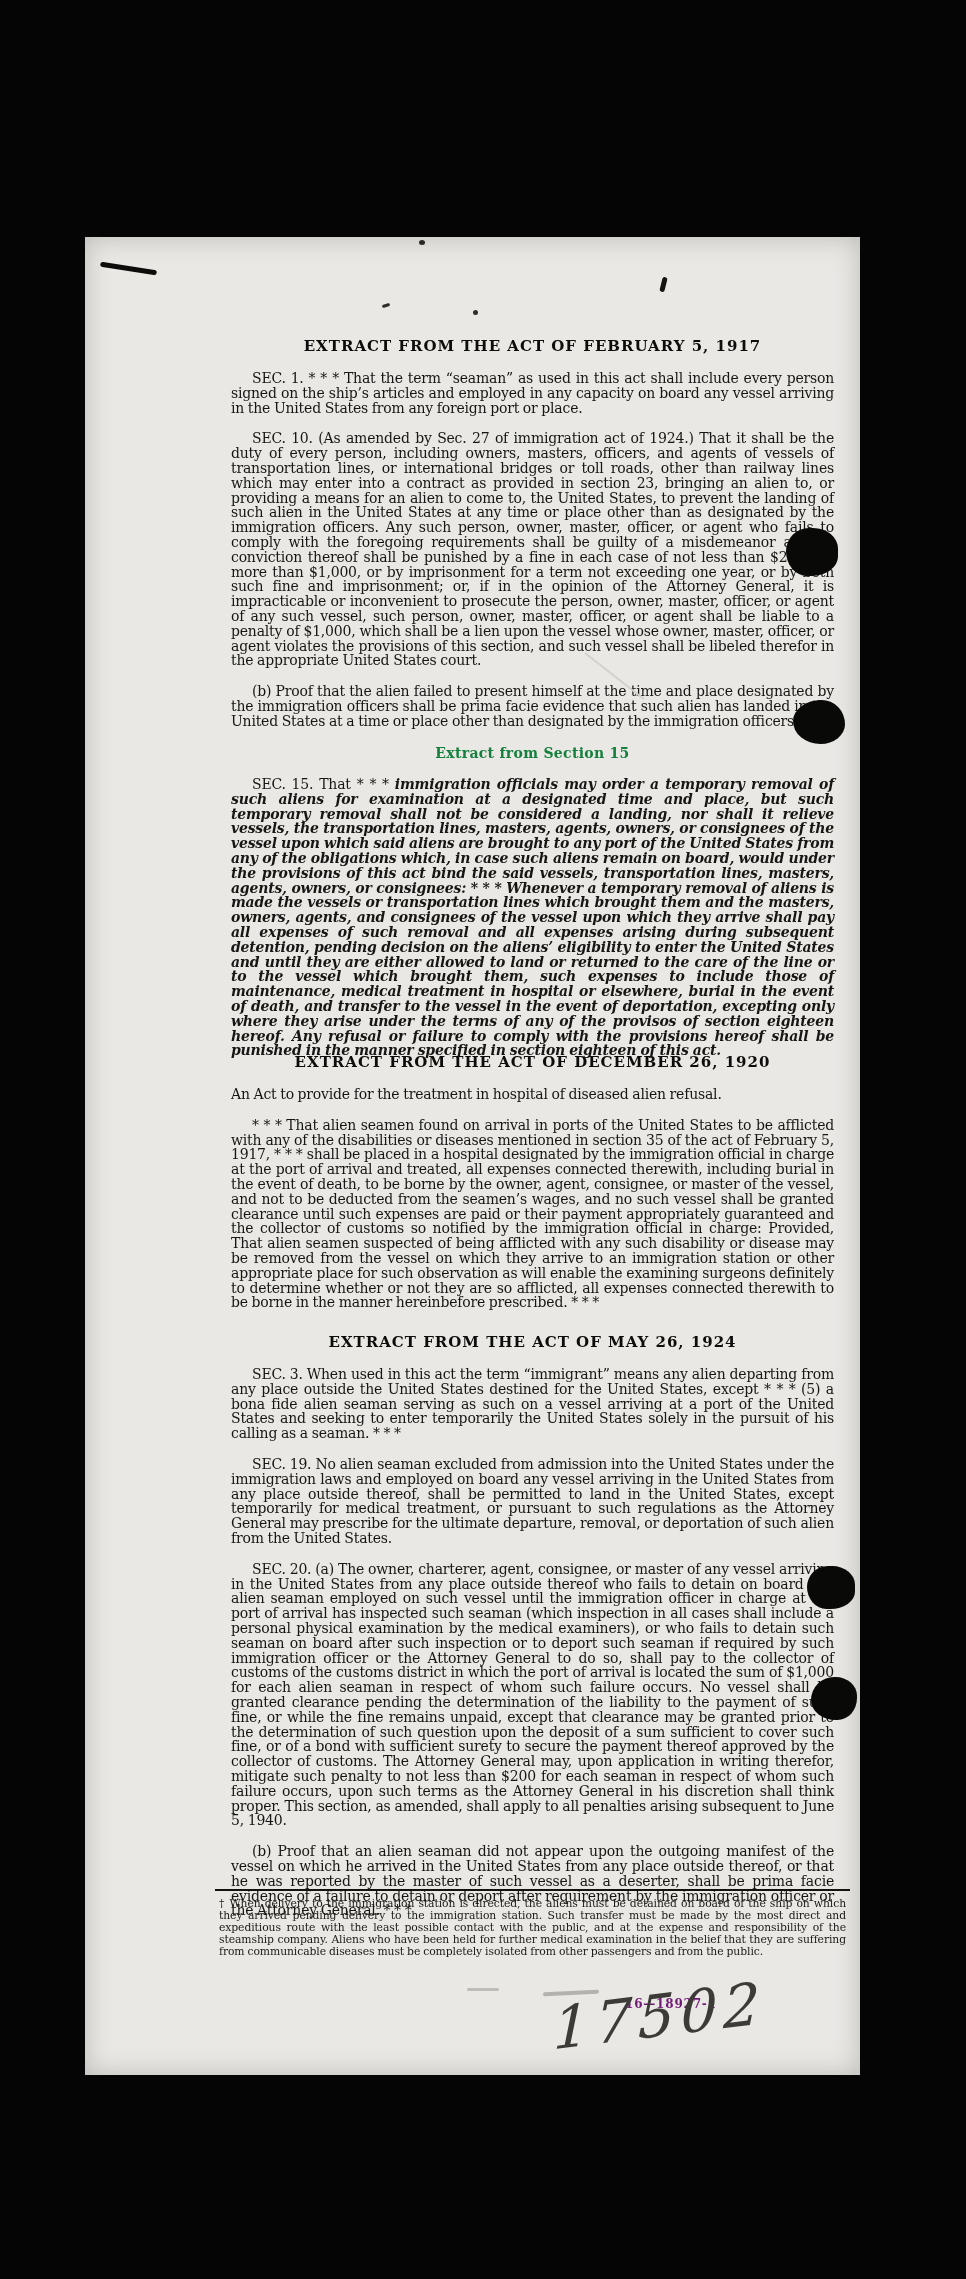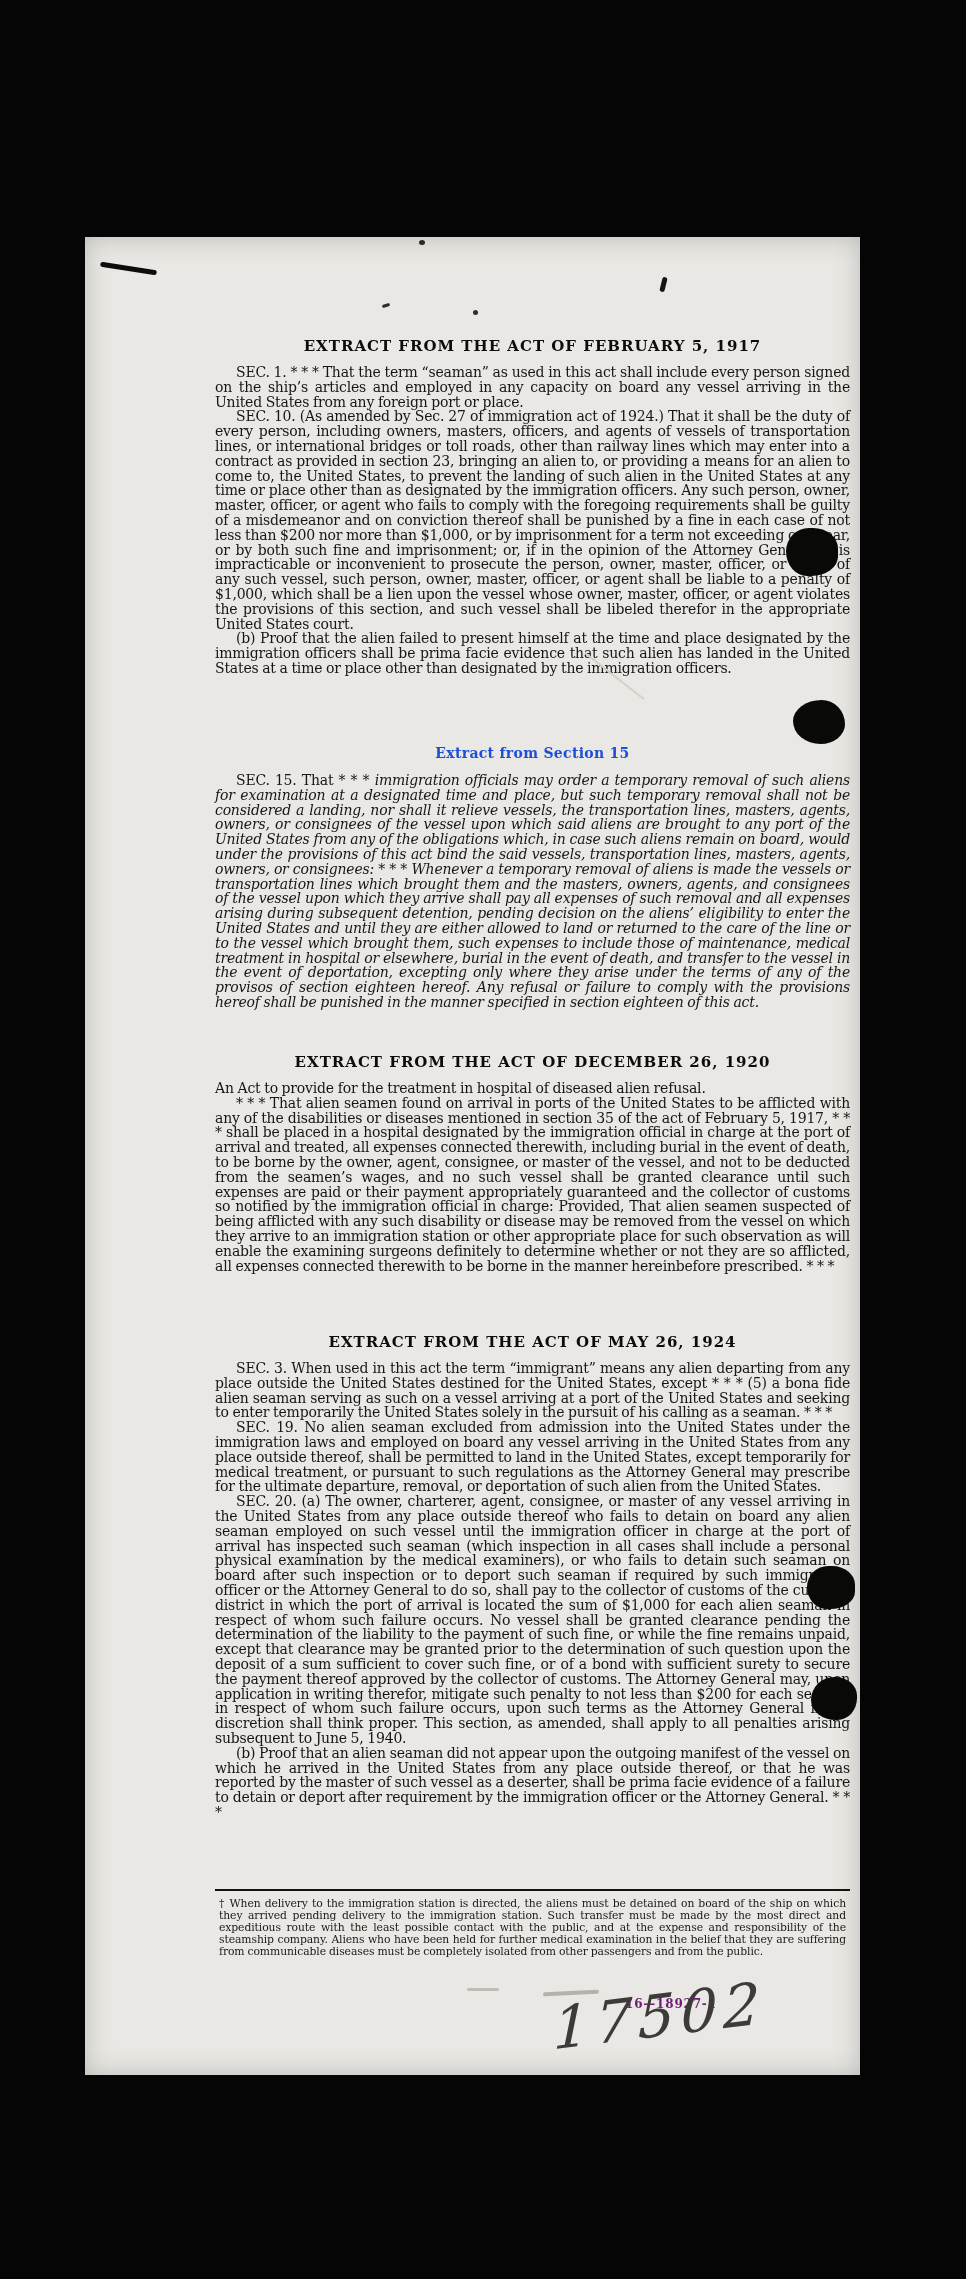--- a/index.html
+++ b/index.html
@@ -34,33 +34,33 @@
     font-size: 15px;
     letter-spacing: 1px;
     color: #0e0d0b;
   }
   .sub-heading {
     margin: 0 0 12px 0;
     text-align: center;
     font-weight: bold;
     font-size: 14px;
     letter-spacing: 0.3px;
-    color: #1d4ed8;
+    color: #15803d;
   }
   .para {
-    margin: 0;
+    margin: 16px;
     font-size: 14px;
     line-height: 14.8px;
     text-align: justify;
     text-indent: 1.5em;
     letter-spacing: -0.2px;
     word-spacing: -0.5px;
   }
   .no-indent { text-indent: 0; }
-  .italic-para .it { font-style: italic; }
+  .italic-para .it { font-style: italic; font-weight: bold; }
   .fn-rule {
     height: 0;
     border-top: 2px solid #13120f;
     margin: 0 0 7px 0;
   }
   .footnote {
     margin: 4px;
     font-size: 10.8px;
     line-height: 11.9px;
     text-align: justify;

